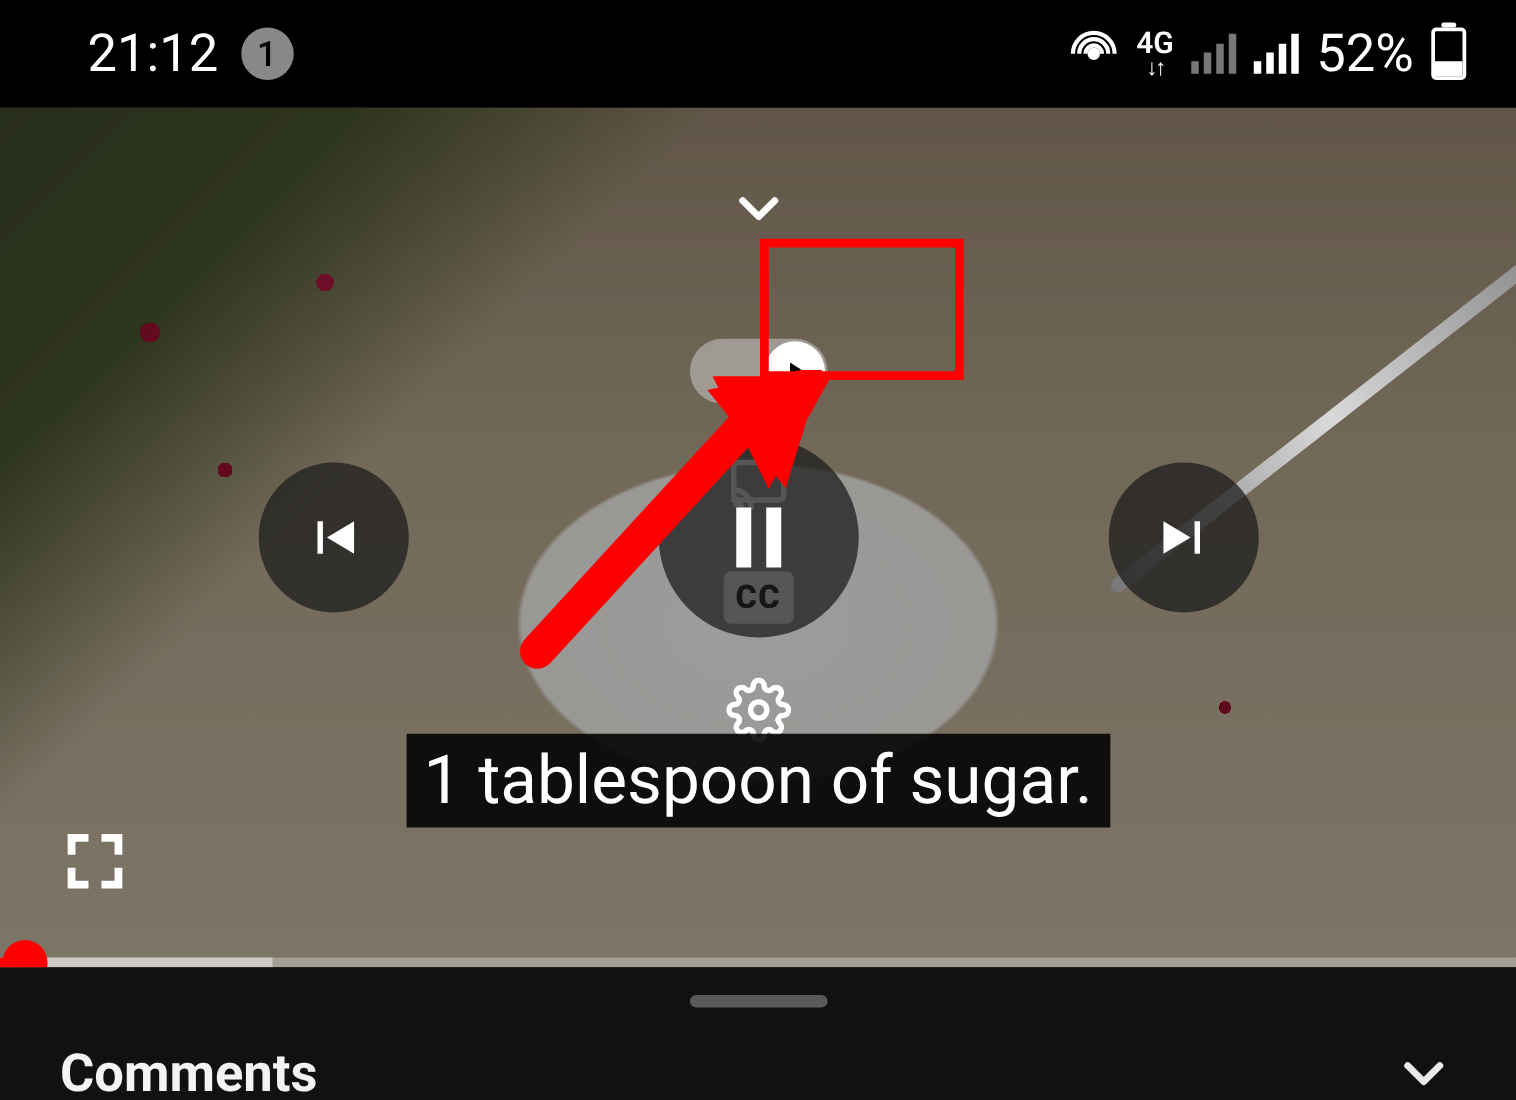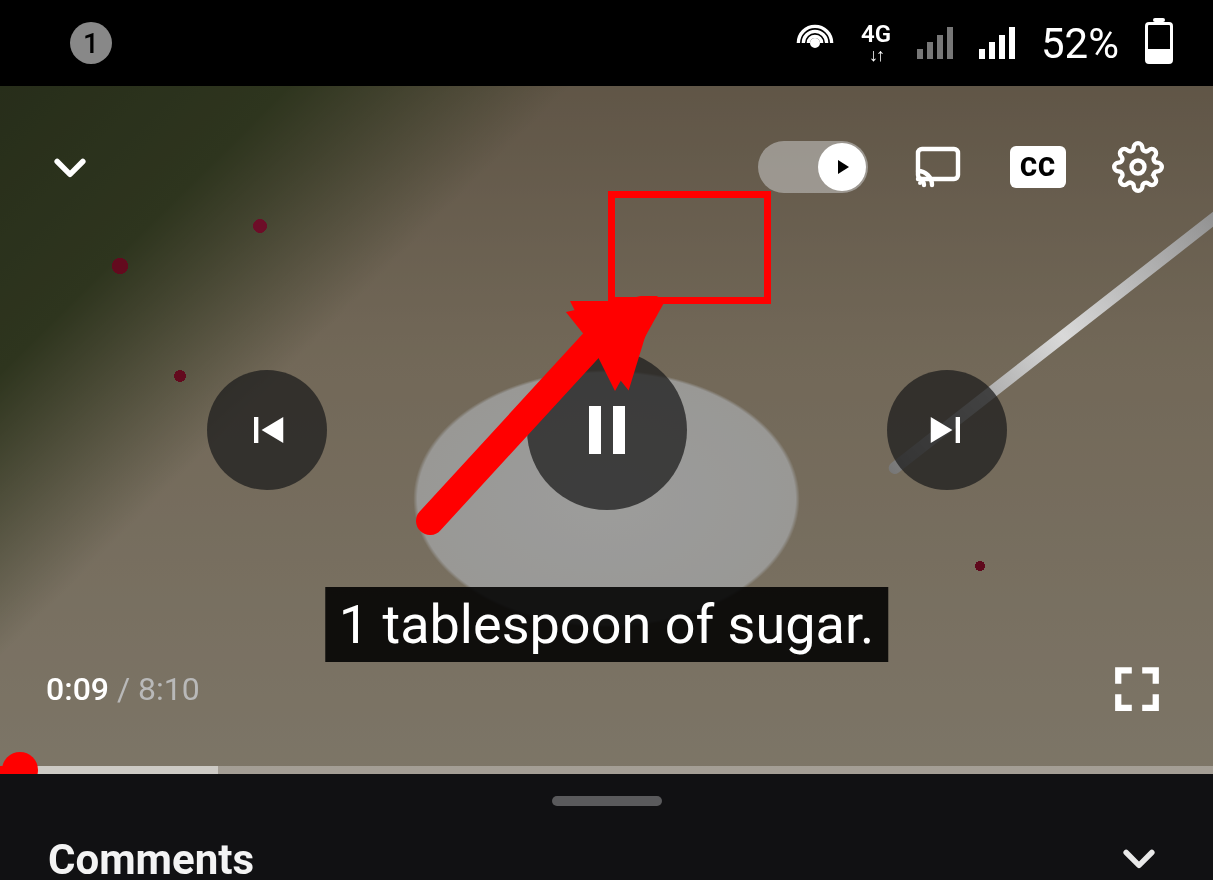--- a/index.html
+++ b/index.html
@@ -1,21 +1,21 @@
 <!DOCTYPE html>
 <html><head>
 <meta charset="utf-8">
 <style>
   * { box-sizing: border-box; margin: 0; padding: 0; }
   html, body { width: 1213px; height: 880px; overflow: hidden; font-family: -apple-system, Roboto, Arial, sans-serif; background: #000; color: #fff; }
   
   
   .status-bar { height: 86px; background: #000; display: flex; align-items: center; justify-content: space-between; padding: 0 40px 0 70px; font-size: 42px; font-weight: 400; }
   .status-left { display: flex; align-items: center; gap: 18px; }
-  .status-right { display: flex; align-items: center; gap: 26px; }
+  .status-right { display: flex; align-items: center; gap: 14px; }
   .notif-badge { width: 42px; height: 42px; border-radius: 50%; background: #888; color: #000; display: flex; align-items: center; justify-content: center; font-size: 28px; font-weight: 500; }
   .status-icon { display: inline-flex; align-items: center; }
   .fourg { font-size: 24px; line-height: 1; font-weight: 600; display:flex; flex-direction:column; align-items:center; }
   .fourg .arrows { font-size: 18px; letter-spacing: -2px;}
   .signal-bars { display:inline-flex; align-items:flex-end; gap:4px; height:32px;}
   .signal-bars span{ width:6px; background:#fff;}
   .signal-bars.dim span{ background:#777;}
   .signal-bars span:nth-child(1){height:10px;}
   .signal-bars span:nth-child(2){height:17px;}
   .signal-bars span:nth-child(3){height:24px;}
@@ -34,21 +34,21 @@
       radial-gradient(circle 7px at 260px 140px, #b01540 99%, transparent),
       radial-gradient(circle 5px at 980px 480px, #9a0e2e 99%, transparent),
       linear-gradient(135deg, #3f4a2a 0%, #4a5530 15%, transparent 30%),
       linear-gradient(180deg, #9b8a72 0%, #b8a88e 40%, #c9bda6 100%);
       filter: brightness(0.62);
   }
   .spoon { position:absolute; top:110px; right:-20px; width:620px; height:520px; pointer-events:none;}
   .spoon::before{ content:""; position:absolute; top:0; right:0; width:440px; height:12px; background:linear-gradient(90deg,#777,#d9d9d9,#888); transform: rotate(-38deg); transform-origin: right top; border-radius:6px;}
   
   
-  .player-top { position:absolute; top:55px; left:0; right:0; display:flex; align-items:center; padding: 0 45px; gap: 40px;}
+  .player-top { position:absolute; top:55px; left:0; right:0; display:flex; align-items:center; padding: 0 45px; gap: 40px; flex-direction: column;}
   .chevron-down { width:50px; height:50px; display:flex; align-items:center; justify-content:center;}
   .top-spacer { flex:1; }
   
   
   .annot-box { position:absolute; top:105px; left:608px; width:163px; height:113px; border: 7px solid #ff0000; z-index:50; pointer-events:none;}
   .autoplay-toggle { width:110px; height:52px; background: rgba(200,200,200,0.55); border-radius:26px; position:relative; display:flex; align-items:center;}
   .autoplay-knob { position:absolute; right:2px; width:48px; height:48px; background:#fff; border-radius:50%; display:flex; align-items:center; justify-content:center;}
   .autoplay-knob svg{ width:24px; height:24px; fill:#000;}
   
   .small-icon-btn { width:60px; height:50px; display:flex; align-items:center; justify-content:center;}
@@ -80,20 +80,21 @@
   .below { background:#111113; height:106px; position:relative;}
   .drag-handle { position:absolute; top:22px; left:50%; transform:translateX(-50%); width:110px; height:10px; background:#5a5a5c; border-radius:5px;}
   .comments-row { position:absolute; bottom:-4px; left:48px; right:52px; display:flex; align-items:center; justify-content:space-between;}
   .comments-title { font-size:42px; font-weight:700; color:#f3f3f3;}
 </style>
 </head>
 <body>
 
 <div class="status-bar">
   <div class="status-left">
+    <span>21:12</span>
     <span class="notif-badge">1</span>
   </div>
   <div class="status-right">
     <span class="status-icon">
       <svg width="40" height="40" viewBox="0 0 24 24" fill="none" stroke="#fff" stroke-width="2">
           <circle cx="12" cy="12" r="2" fill="#fff"></circle>
           <path d="M8 12a4 4 0 018 0"></path>
           <path d="M5 12a7 7 0 0114 0"></path>
           <path d="M2 12a10 10 0 0120 0"></path>
         </svg>
@@ -173,23 +174,20 @@
     <div class="ctrl-circle">
       <svg width="52" height="52" viewBox="0 0 24 24" fill="#fff">
           <path d="M16 6h2v12h-2zM4.5 6v12l10-6z"></path>
         </svg>
     </div>
   </div>
 
   <div class="caption">1 tablespoon of sugar.</div>
 
   <div class="player-bottom">
-    <div>
-      <span class="time-current">0:09</span><span class="time-total"> / <span>8:10</span></span>
-    </div>
     <div class="small-icon-btn">
       <svg width="50" height="50" viewBox="0 0 24 24" fill="none" stroke="#fff" stroke-width="3" stroke-linecap="square">
           <path d="M3 8V3h5M21 8V3h-5M3 16v5h5M21 16v5h-5"></path>
         </svg>
     </div>
   </div>
 
   <div class="progress-track">
     <div class="progress-buffered"></div>
     <div class="progress-fill">

